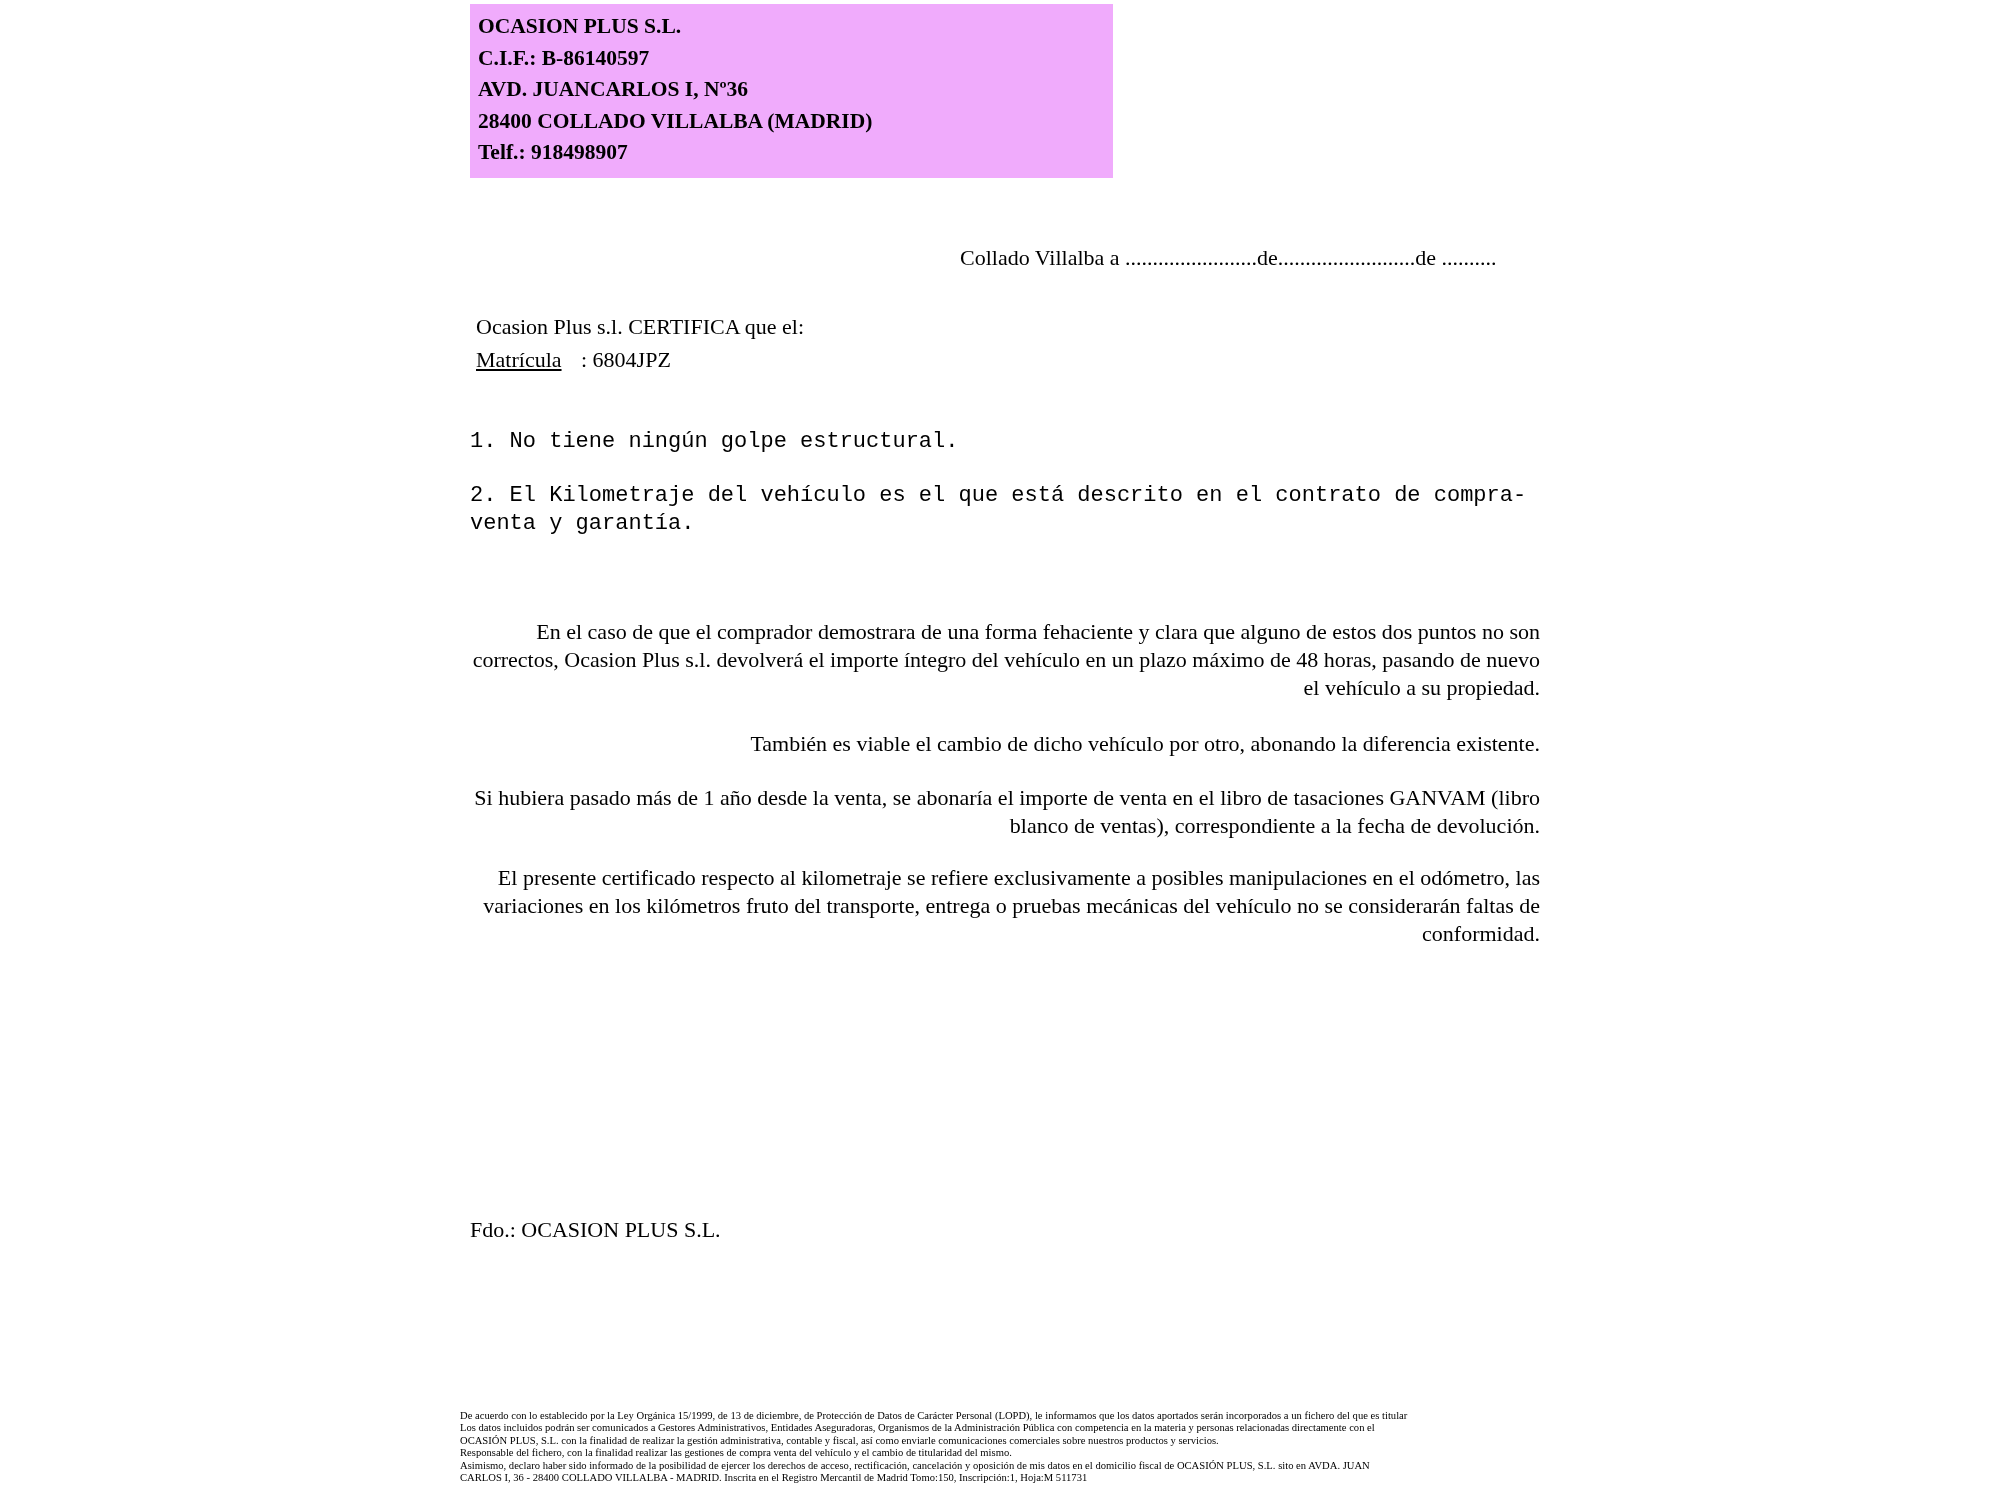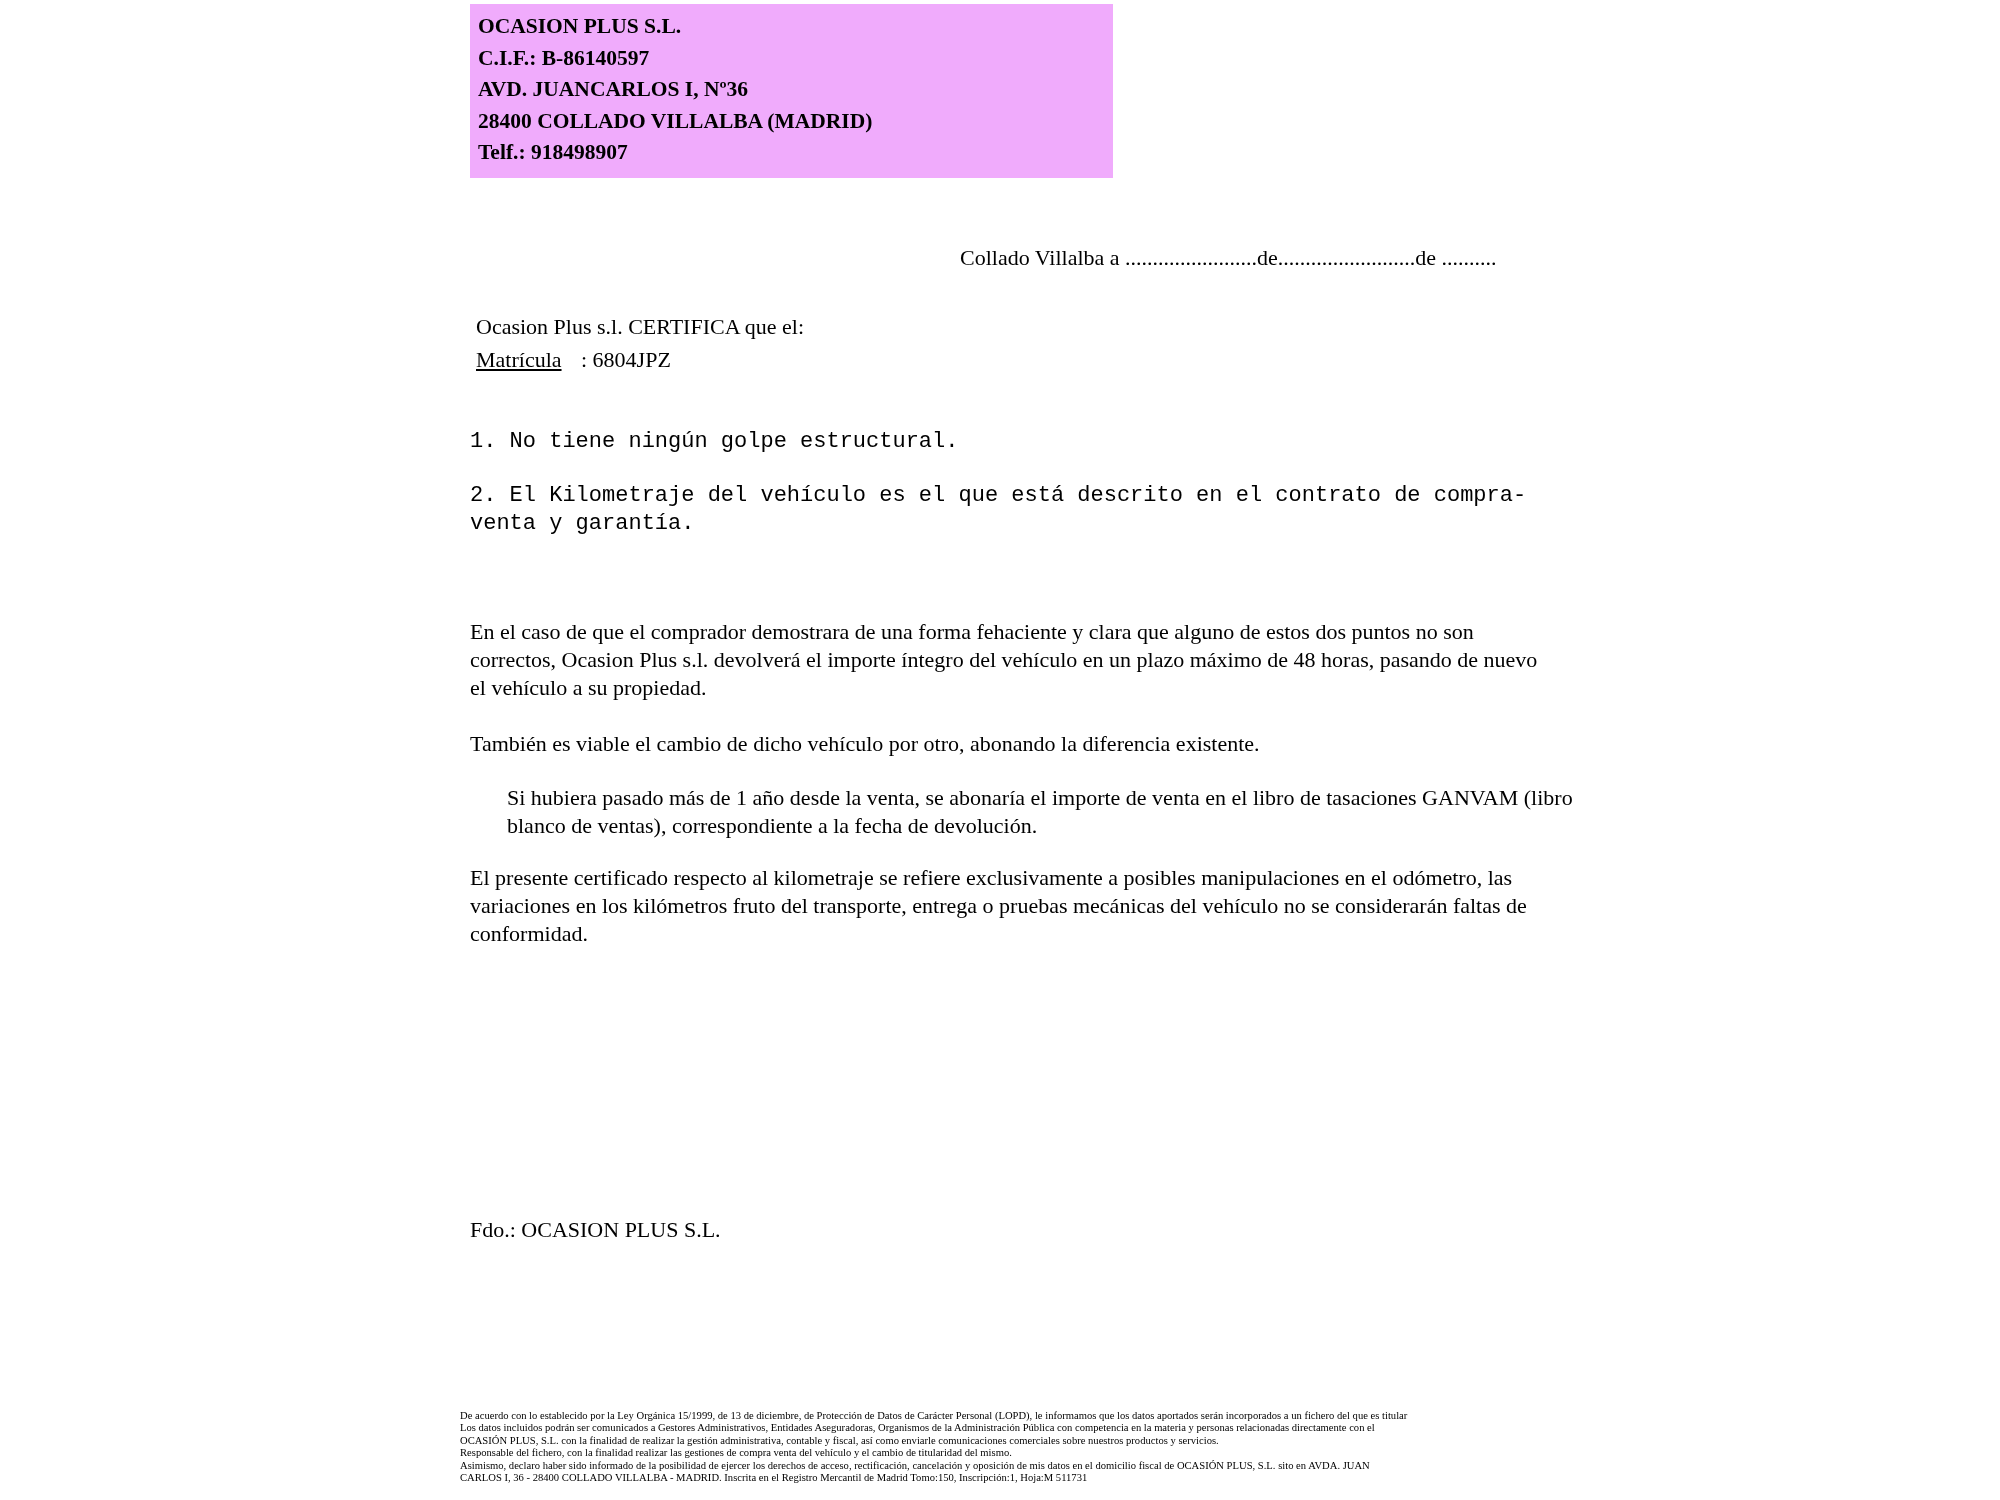--- a/index.html
+++ b/index.html
@@ -40,24 +40,24 @@
     line-height:33px;
   }
   .field-row .label-wrap {
     display:inline-block;
     width:105px;
   }
   .field-row .label-wrap span { text-decoration:underline; }
   .numbered { font-size:22px; line-height:28px;font-family:Liberation Mono, monospace; }
   .num-1 { margin-top:52px; }
   .num-2 { margin-top:26px; }
-  .para { font-size:22px; line-height:28px; width:1070px; }
+  .para { font-size:22px; line-height:28px; width:1070px;text-align:right; }
   .para-1 { margin-top:80px; }
   .para-2 { margin-top:28px; }
-  .para-3 { margin-top:26px;margin-left:37px; }
+  .para-3 { margin-top:26px; }
   .para-4 { margin-top:24px; }
   .signature {
     margin-top:268px;
     font-size:22px;
     line-height:28px;
     font-family:Liberation Serif, serif;
   }
   .legal-footer {
     margin-top:166px;
     margin-left:-10px;

